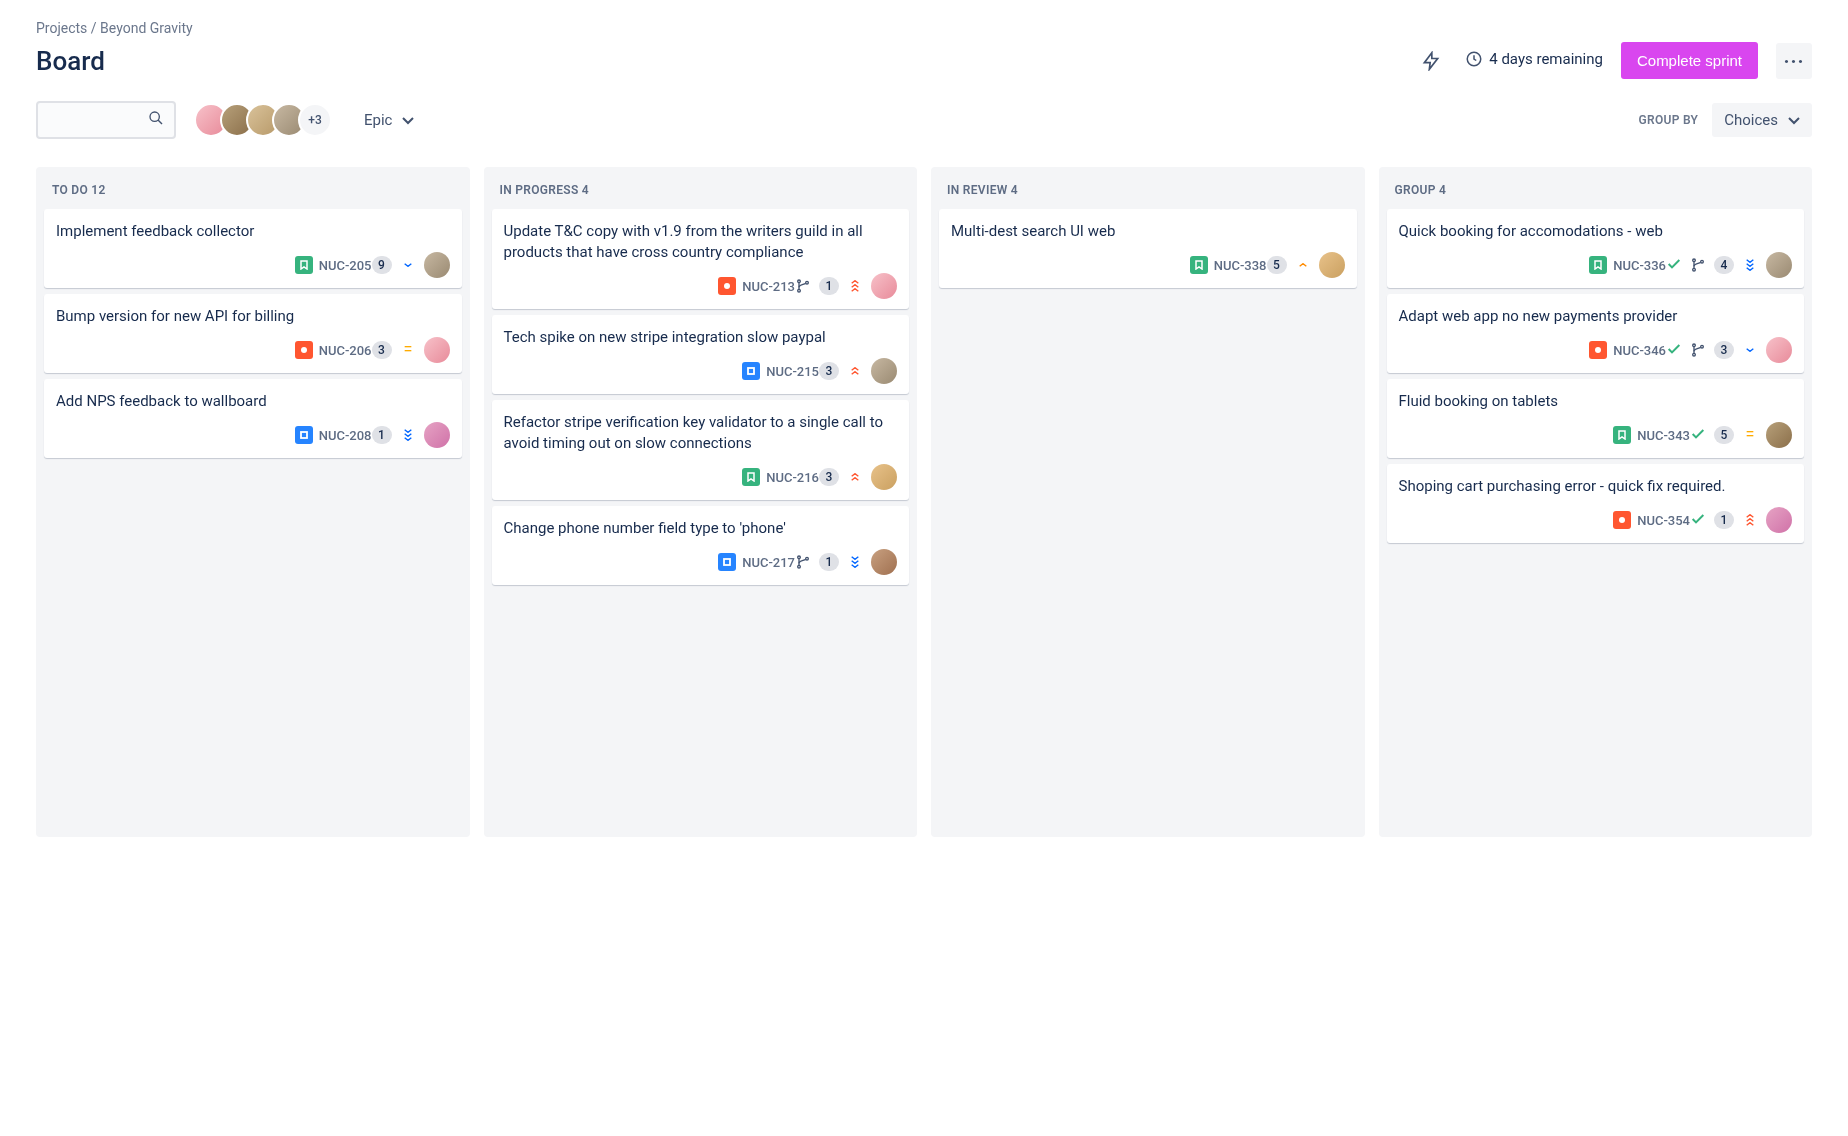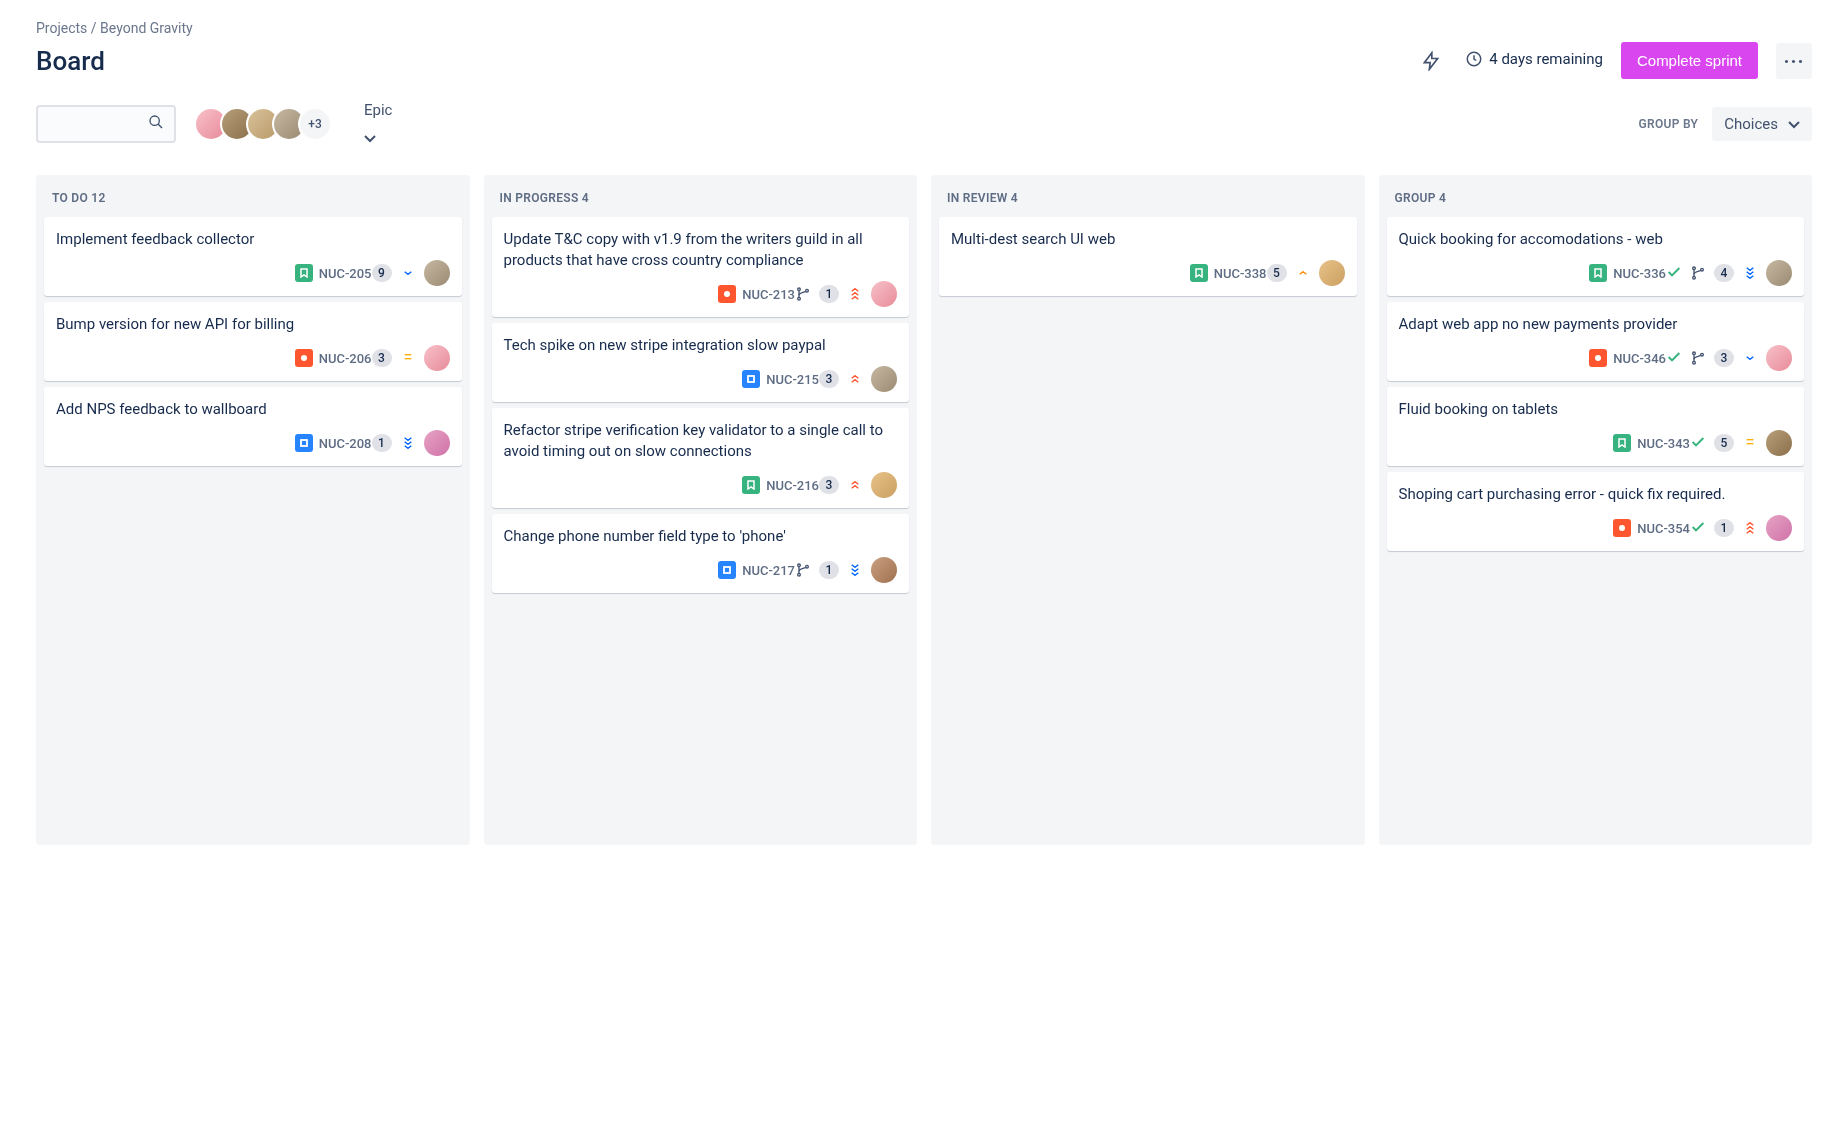--- a/index.html
+++ b/index.html
@@ -106,21 +106,20 @@
   background: #F4F5F7;
   color: #42526E;
 }
 .epic-dropdown {
   display: flex;
   gap: 10px;
   font-size: 15px;
   color: #42526E;
   cursor: pointer;
   margin-left: 14px;
-  flex-direction: column;
 }
 .toolbar-right {
   margin-left: auto;
   display: flex;
   align-items: center;
   gap: 14px;
 }
 .group-by-label {
   font-size: 12px;
   font-weight: 600;

